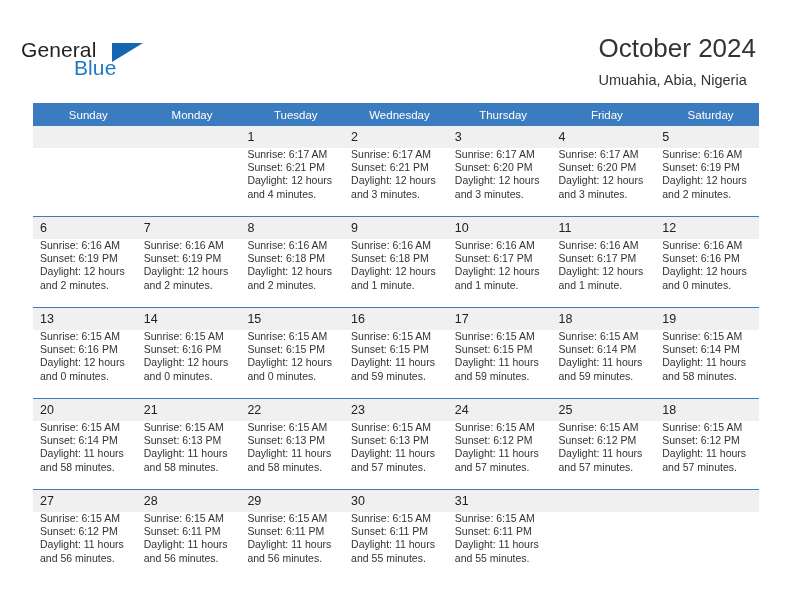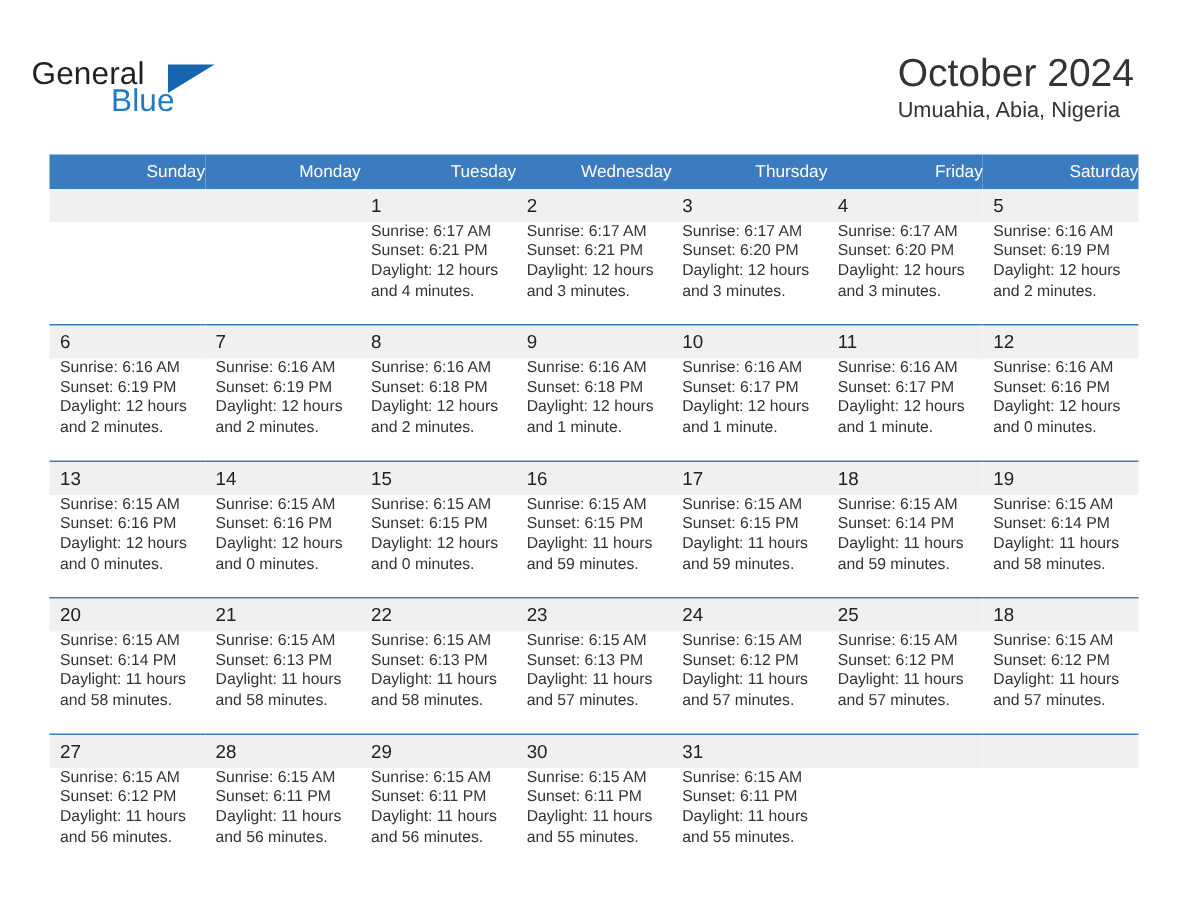--- a/index.html
+++ b/index.html
@@ -73,42 +73,42 @@
   .cal-title {
     font-size: 26px;
     color: #333333;
     line-height: 30px;
     white-space: nowrap;
   }
   .cal-subtitle {
     font-size: 14.5px;
     color: #333333;
     line-height: 20px;
-    margin-top: 1px;
+    margin-top: 7px;
     white-space: nowrap;
   }
 
   
   .calendar {
     position: absolute;
     left: 33px;
     top: 103px;
     width: 726px;
   }
   table.cal-table {
     width: 726px;
     border-collapse: collapse;
     table-layout: fixed;
   }
   table.cal-table th {
     background: #3b7cc0;
     color: #ffffff;
     font-size: 11.5px;
     font-weight: normal;
-    text-align: right;
+    text-align: center;
     padding: 5px 0 5px 7px;
     height: 13px;
     border: none;
   }
   table.cal-table td {
     vertical-align: top;
     padding: 0;
     height: 90px;
     border: none;
     border-top: 1px solid #3b7cc0;

